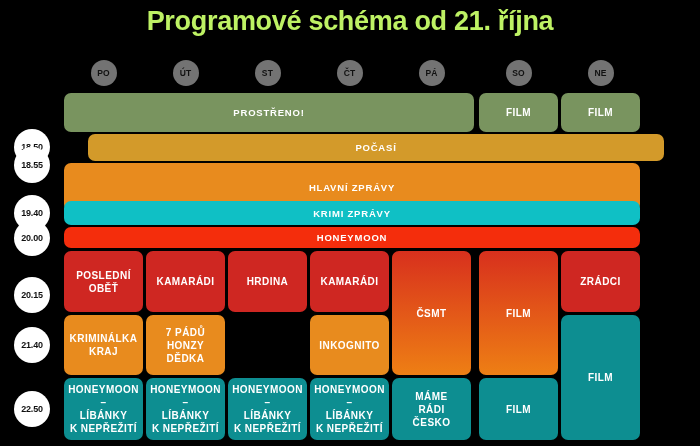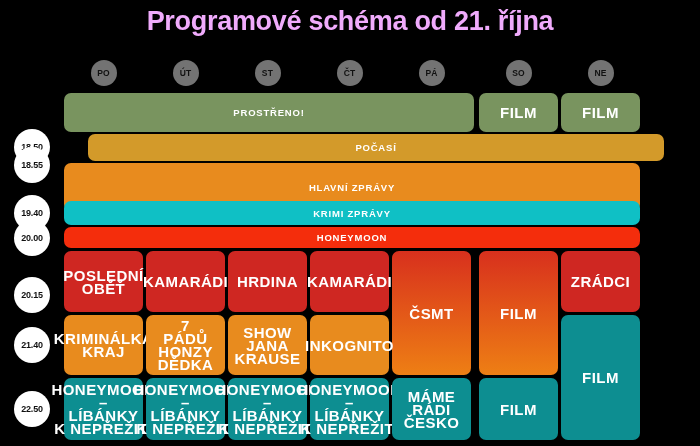--- a/index.html
+++ b/index.html
@@ -18,21 +18,21 @@
 
   #page-title {
     position: absolute;
     left: 0;
     top: 6px;
     width: 700px;
     text-align: center;
     font-size: 27px;
     font-weight: bold;
     letter-spacing: -0.3px;
-    color: #f0abfc;
+    color: #bef264;
     white-space: nowrap;
   }
 
   
   #day-header {
     position: absolute;
     left: 64px;
     top: 60px;
     width: 576px;
     height: 26px;
@@ -92,21 +92,21 @@
     position: absolute;
     border-radius: 7px;
     display: flex;
     align-items: center;
     justify-content: center;
     text-align: center;
     box-sizing: border-box;
     padding: 2px 16px;
   }
   .prog-label {
-    font-size: 15px;
+    font-size: 10px;
     font-weight: bold;
     letter-spacing: 0.45px;
     line-height: 13px;
     color: #ffffff;
     white-space: pre-line;
   }
   .prog-block.wide .prog-label {
     font-size: 9.5px;
     letter-spacing: 0.8px;
   }
@@ -181,24 +181,20 @@
       <span class="prog-label">ZRÁDCI</span>
     </div>
     <div class="prog-block" style="left: 64px; top: 315px; width: 79px; height: 60px; background: rgb(232, 139, 30);">
       <span class="prog-label">KRIMINÁLKA
 KRAJ</span>
     </div>
     <div class="prog-block" style="left: 146px; top: 315px; width: 79px; height: 60px; background: rgb(232, 139, 30);">
       <span class="prog-label">7 PÁDŮ
 HONZY DĚDKA</span>
     </div>
-    <div class="prog-block" style="left: 228px; top: 315px; width: 79px; height: 60px; background: rgb(232, 139, 30);">
-      <span class="prog-label">SHOW
-JANA KRAUSE</span>
-    </div>
     <div class="prog-block" style="left: 310px; top: 315px; width: 79px; height: 60px; background: rgb(232, 139, 30);">
       <span class="prog-label">INKOGNITO</span>
     </div>
     <div class="prog-block" style="left: 561px; top: 315px; width: 79px; height: 125px; background: rgb(13, 142, 145);">
       <span class="prog-label">FILM</span>
     </div>
     <div class="prog-block" style="left: 64px; top: 378px; width: 79px; height: 62px; background: rgb(13, 142, 145);">
       <span class="prog-label">HONEYMOON –
 LÍBÁNKY
 K NEPŘEŽITÍ</span>

